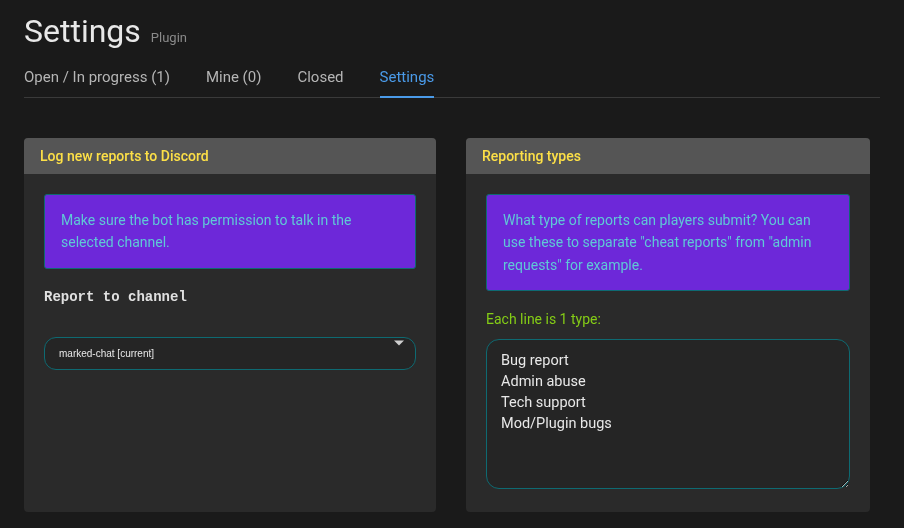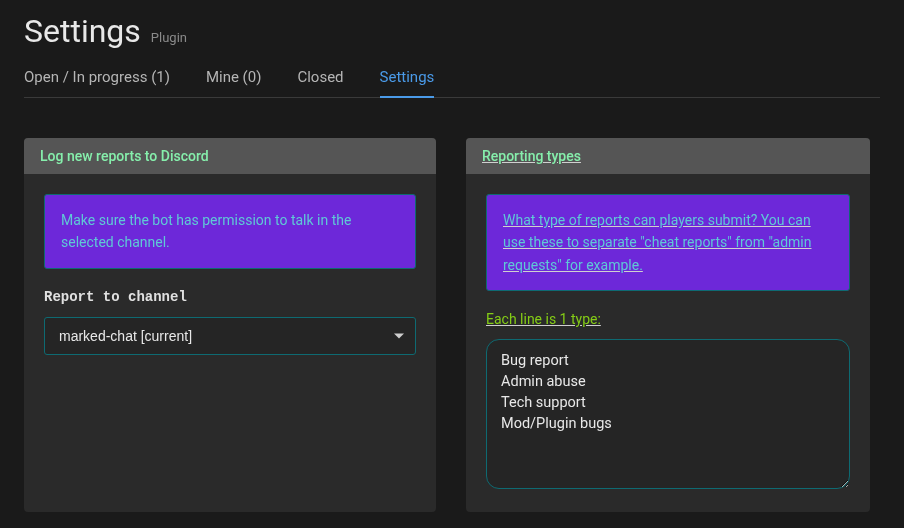--- a/index.html
+++ b/index.html
@@ -52,24 +52,24 @@
       display: flex;
       gap: 30px;
       padding: 40px 24px 24px 24px;
     }
     .panel {
       background: #2a2a2a;
       border-radius: 4px;
       flex: 0 0 auto;
     }
     .panel-left { width: 412px; }
-    .panel-right { width: 404px; text-decoration: underline; }
+    .panel-right { width: 404px; }
     .panel-header {
       background: #555555;
-      color: #86efac;
+      color: #fde047;
       font-size: 14px;
       font-weight: 500;
       padding: 10px 16px;
       border-radius: 4px 4px 0 0;
     }
     .panel-body {
       padding: 20px;
     }
     .info-box {
       background: #6d28d9;
@@ -94,26 +94,27 @@
       margin-bottom: 12px;
     }
     .select-wrapper {
       position: relative;
     }
     select.channel-select {
       width: 100%;
       background: #252525;
       color: #e8e8e8;
       border: 1px solid #0e6a72;
-      border-radius: 3px;
+      border-radius: 12px;
       padding: 10px 34px 10px 14px;
-      font-size: 14px;
+      font-size: 10px;
       appearance: none;
       -webkit-appearance: none;
       cursor: pointer;
+      margin-top: 20px;
     }
     .select-wrapper::after {
       content: "";
       position: absolute;
       right: 12px;
       top: 50%;
       width: 0; height: 0;
       border-left: 5px solid transparent;
       border-right: 5px solid transparent;
       border-top: 5px solid #cfcfcf;

